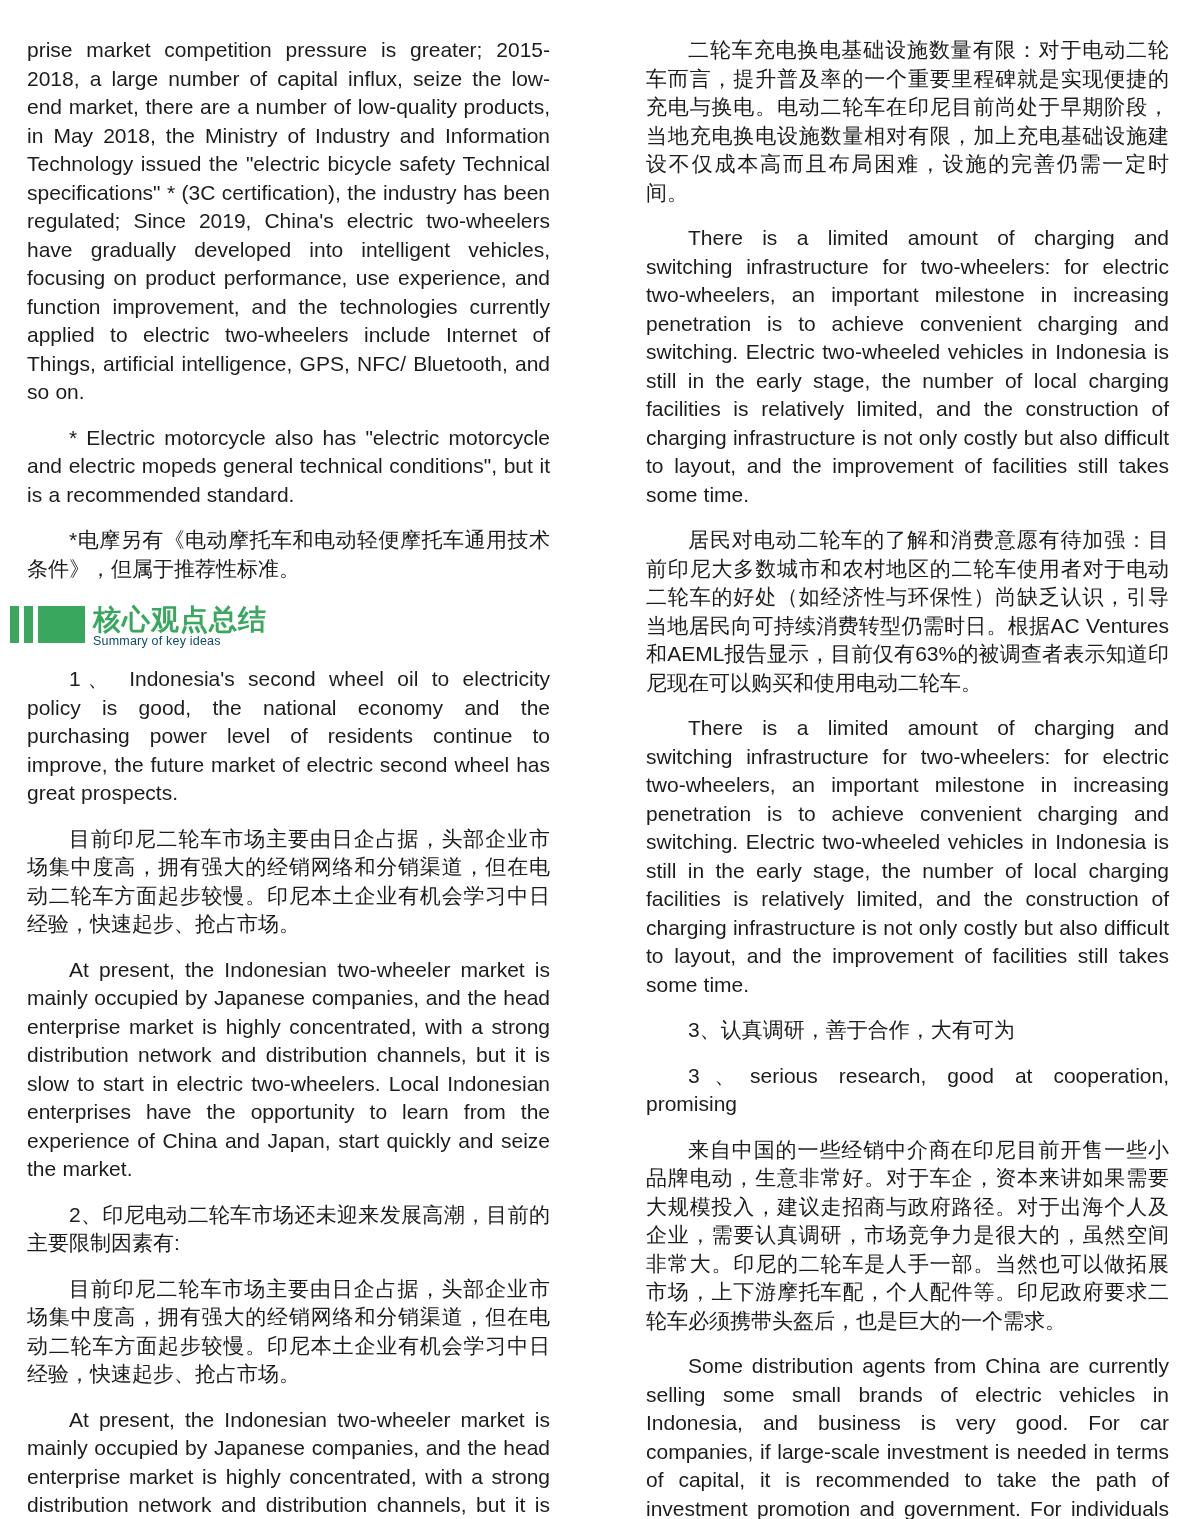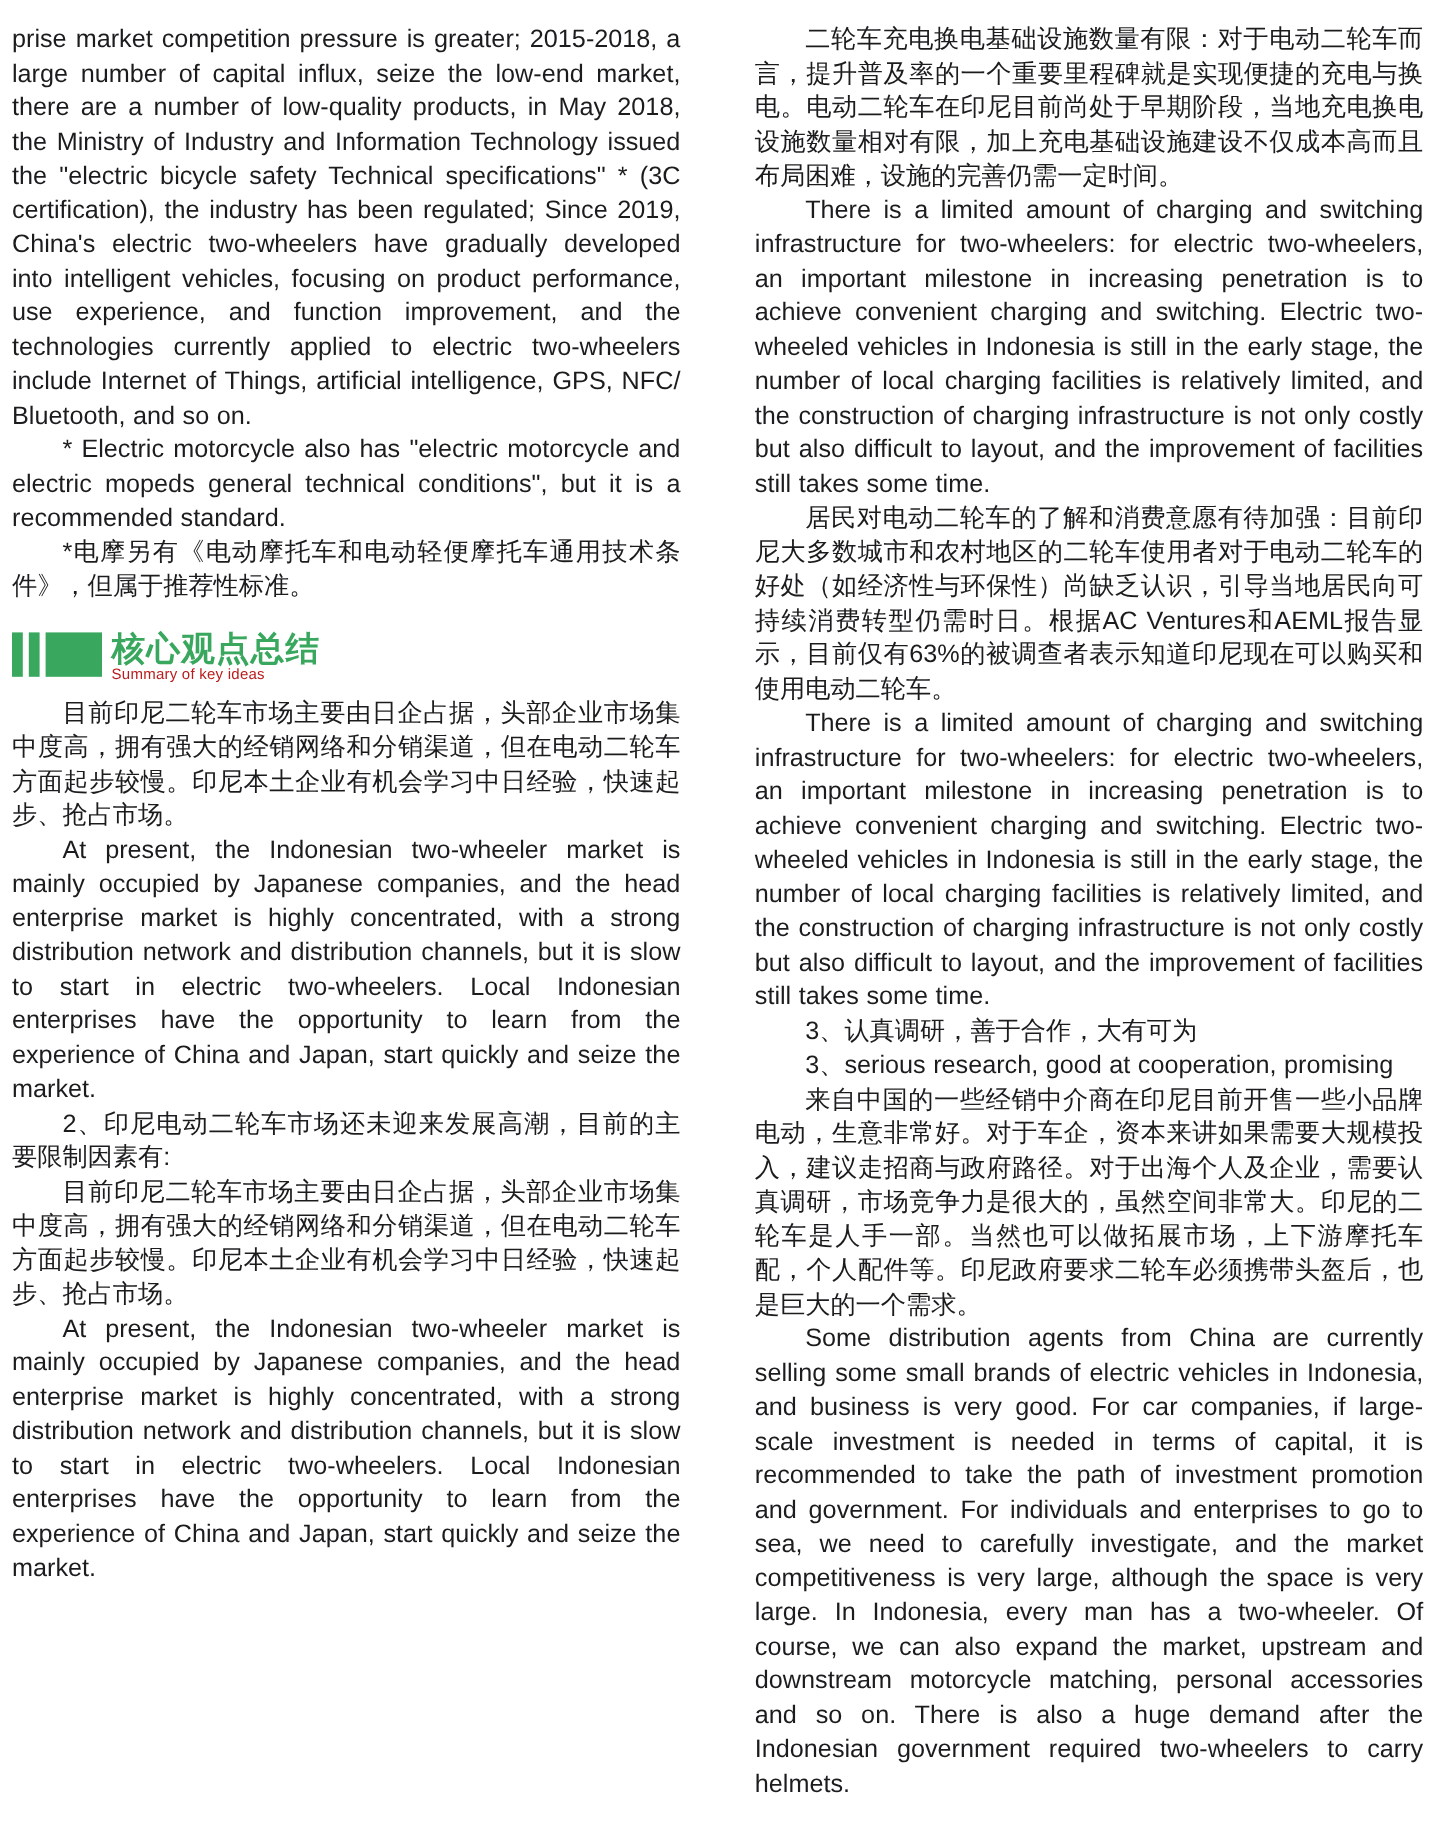--- a/index.html
+++ b/index.html
@@ -22,21 +22,21 @@
     gap: 62px;
   }
   .col {
     flex: 1;
     min-width: 0;
     font-size: 21px;
     line-height: 28.5px;
     text-align: justify;
   }
   .col p {
-    margin: 0;
+    margin: 17px;
     word-spacing: 0.02em;
   }
   .col p.indent {
     text-indent: 2em;
   }
   
   .section-header {
     display: flex;
     align-items: flex-start;
     margin: 23px 0 12px 0;
@@ -86,23 +86,24 @@
       <p class="indent">* Electric motorcycle also has "electric motorcycle and electric mopeds general technical conditions", but it is a recommended standard.</p>
       <p class="indent">*电摩另有《电动摩托车和电动轻便摩托车通用技术条件》，但属于推荐性标准。</p>
   <div class="section-header">
     <div class="bars-icon">
       <div class="bar-thin" style="background: rgb(57, 168, 94);"></div>
       <div class="bar-thin" style="background: rgb(57, 168, 94);"></div>
       <div class="bar-wide" style="background: rgb(57, 168, 94);"></div>
     </div>
     <div class="header-titles">
       <div class="header-title" style="color: rgb(57, 168, 94);">核心观点总结</div>
-      <div class="header-subtitle" style="color: #b91c1c;">Summary of key ideas</div>
+      <div class="header-subtitle" style="color: #0c4a6e;">Summary of key ideas</div>
     </div>
   </div>
+      <p class="indent">1、 Indonesia's second wheel oil to electricity policy is good, the national economy and the purchasing power level of residents continue to improve, the future market of electric second wheel has great prospects.</p>
       <p class="indent">目前印尼二轮车市场主要由日企占据，头部企业市场集中度高，拥有强大的经销网络和分销渠道，但在电动二轮车方面起步较慢。印尼本土企业有机会学习中日经验，快速起步、抢占市场。</p>
       <p class="indent">At present, the Indonesian two-wheeler market is mainly occupied by Japanese companies, and the head enterprise market is highly concentrated, with a strong distribution network and distribution channels, but it is slow to start in electric two-wheelers. Local Indonesian enterprises have the opportunity to learn from the experience of China and Japan, start quickly and seize the market.</p>
       <p class="indent">2、印尼电动二轮车市场还未迎来发展高潮，目前的主要限制因素有:</p>
       <p class="indent">目前印尼二轮车市场主要由日企占据，头部企业市场集中度高，拥有强大的经销网络和分销渠道，但在电动二轮车方面起步较慢。印尼本土企业有机会学习中日经验，快速起步、抢占市场。</p>
       <p class="indent">At present, the Indonesian two-wheeler market is mainly occupied by Japanese companies, and the head enterprise market is highly concentrated, with a strong distribution network and distribution channels, but it is slow to start in electric two-wheelers. Local Indonesian enterprises have the opportunity to learn from the experience of China and Japan, start quickly and seize the market.</p>
     </div>
   <div class="col">
       <p class="indent">二轮车充电换电基础设施数量有限：对于电动二轮车而言，提升普及率的一个重要里程碑就是实现便捷的充电与换电。电动二轮车在印尼目前尚处于早期阶段，当地充电换电设施数量相对有限，加上充电基础设施建设不仅成本高而且布局困难，设施的完善仍需一定时间。</p>
       <p class="indent">There is a limited amount of charging and switching infrastructure for two-wheelers: for electric two-wheelers, an important milestone in increasing penetration is to achieve convenient charging and switching. Electric two-wheeled vehicles in Indonesia is still in the early stage, the number of local charging facilities is relatively limited, and the construction of charging infrastructure is not only costly but also difficult to layout, and the improvement of facilities still takes some time.</p>
       <p class="indent">居民对电动二轮车的了解和消费意愿有待加强：目前印尼大多数城市和农村地区的二轮车使用者对于电动二轮车的好处（如经济性与环保性）尚缺乏认识，引导当地居民向可持续消费转型仍需时日。根据AC Ventures和AEML报告显示，目前仅有63%的被调查者表示知道印尼现在可以购买和使用电动二轮车。</p>

